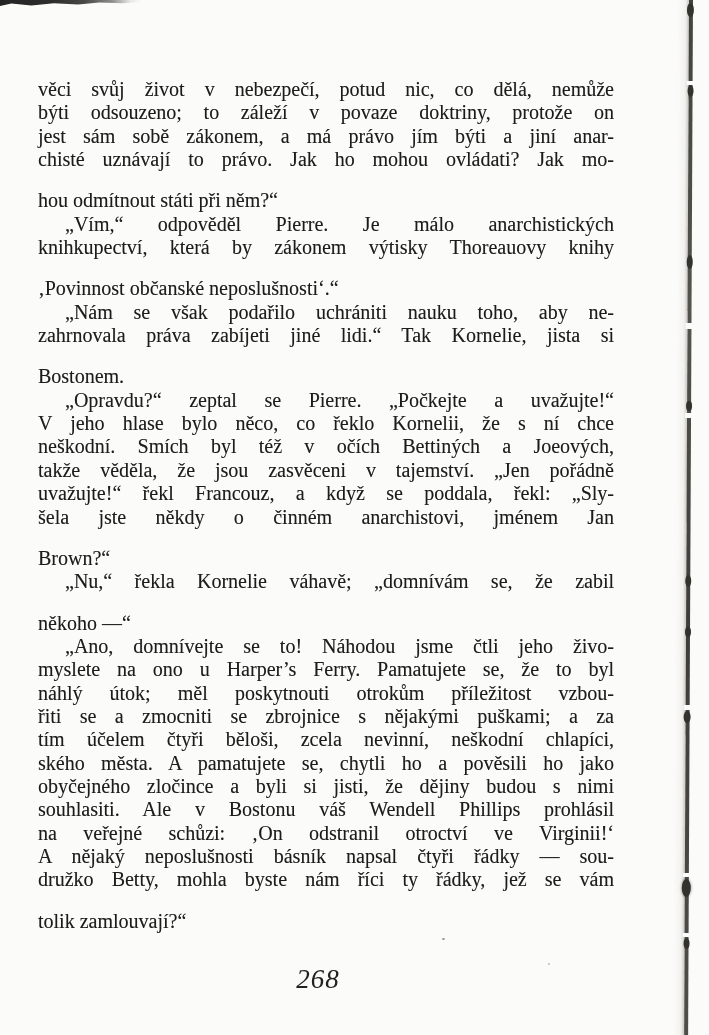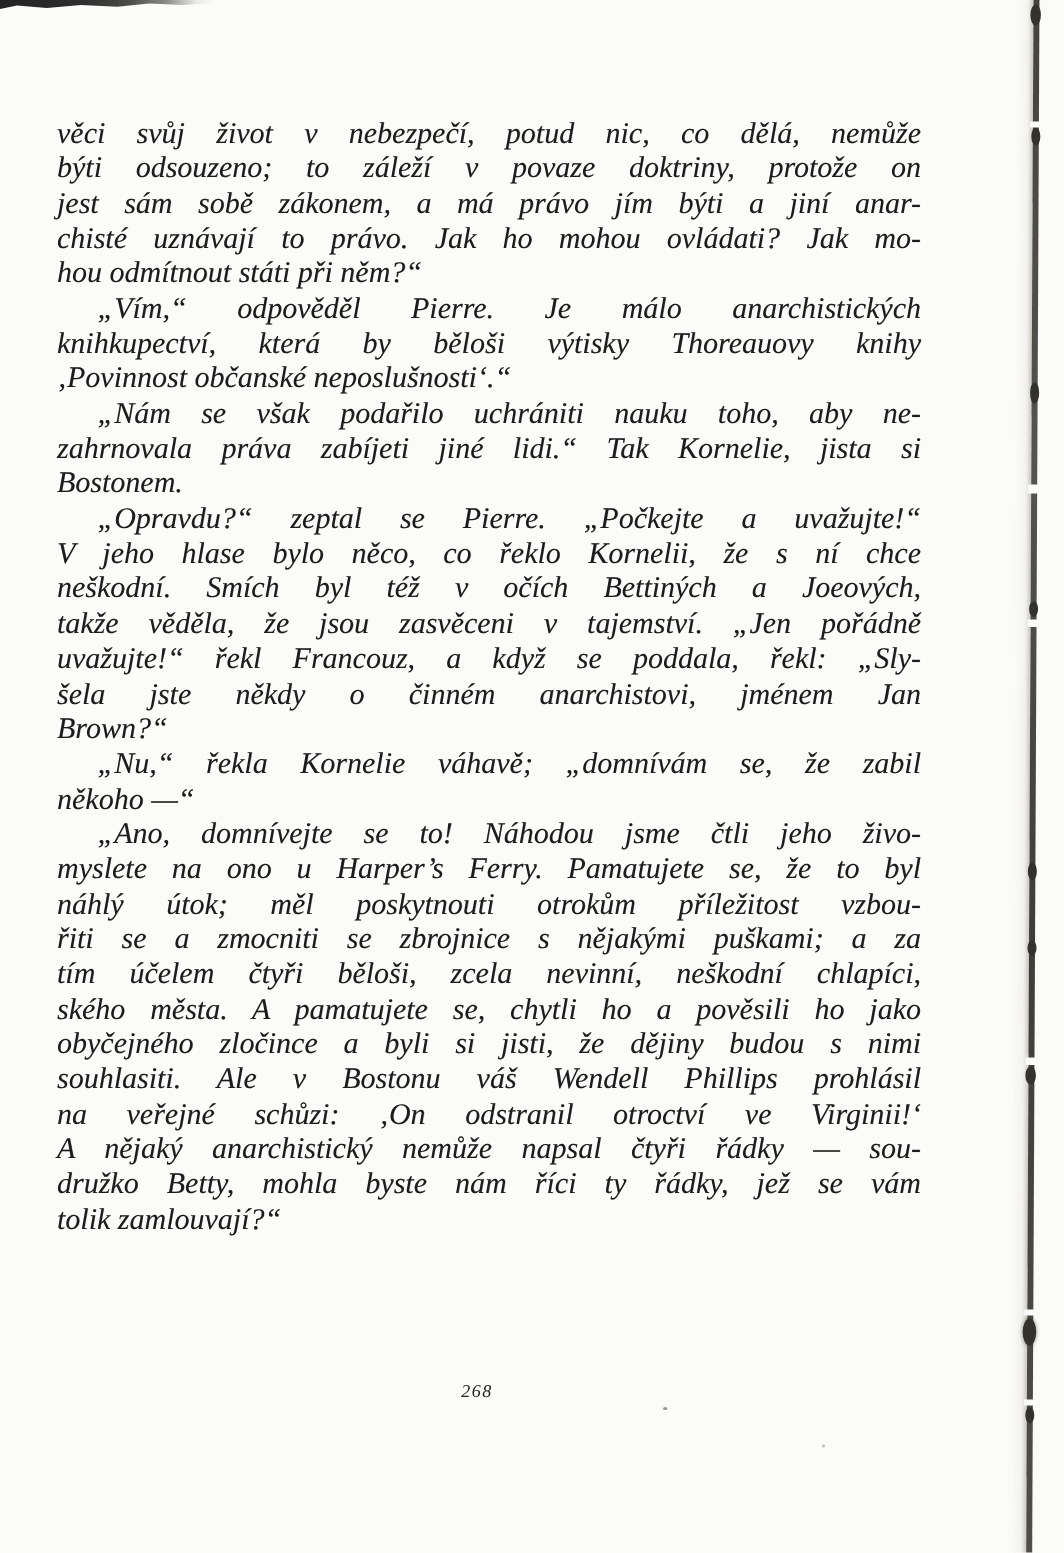--- a/index.html
+++ b/index.html
@@ -29,36 +29,36 @@
   .para{margin:0;}
   .line{
     display:block;
     line-height:23.35px;
     height:23.35px;
     text-align:justify;
     text-align-last:justify;
     -moz-text-align-last:justify;
     white-space:normal;
     overflow:visible;
-    font-style:italic;
   }
   .line.last{
     text-align-last:left;
+    margin-top:18px;
     -moz-text-align-last:left;
   }
   .para.indent .line:first-child{text-indent:27px;}
 
   
   .page-number{
     position:absolute;
-    left:38px; top:920px;
+    left:38px; top:964px;
     width:560px;
     text-align:center;
     font-style:italic;
-    font-size:12px;
+    font-size:27px;
     color:#222;
     letter-spacing:1px;
   }
 
   
   .corner-mark{
     position:absolute;
     left:0; top:0;
     width:142px; height:6px;
     background:linear-gradient(to right,#232323 0%,#2e2e2e 38%,#4a4a48 60%,#8a8a86 78%,rgba(190,190,185,0.3) 92%,rgba(190,190,185,0) 100%);
@@ -132,21 +132,21 @@
   <main class="text-block">
       <p class="para">
         <span class="line">věci svůj život v nebezpečí, potud nic, co dělá, nemůže</span>
         <span class="line">býti odsouzeno; to záleží v povaze doktriny, protože on</span>
         <span class="line">jest sám sobě zákonem, a má právo jím býti a jiní anar-</span>
         <span class="line">chisté uznávají to právo. Jak ho mohou ovládati? Jak mo-</span>
         <span class="line last">hou odmítnout státi při něm?“</span>
       </p>
       <p class="para indent">
         <span class="line">„Vím,“ odpověděl Pierre. Je málo anarchistických</span>
-        <span class="line">knihkupectví, která by běloši výtisky Thoreauovy knihy</span>
+        <span class="line">knihkupectví, která by zákonem výtisky Thoreauovy knihy</span>
         <span class="line last">‚Povinnost občanské neposlušnosti‘.“</span>
       </p>
       <p class="para indent">
         <span class="line">„Nám se však podařilo uchrániti nauku toho, aby ne-</span>
         <span class="line">zahrnovala práva zabíjeti jiné lidi.“ Tak Kornelie, jista si</span>
         <span class="line last">Bostonem.</span>
       </p>
       <p class="para indent">
         <span class="line">„Opravdu?“ zeptal se Pierre. „Počkejte a uvažujte!“</span>
         <span class="line">V jeho hlase bylo něco, co řeklo Kornelii, že s ní chce</span>
@@ -163,21 +163,21 @@
       <p class="para indent">
         <span class="line">„Ano, domnívejte se to! Náhodou jsme čtli jeho živo-</span>
         <span class="line">myslete na ono u Harper’s Ferry. Pamatujete se, že to byl</span>
         <span class="line">náhlý útok; měl poskytnouti otrokům příležitost vzbou-</span>
         <span class="line">řiti se a zmocniti se zbrojnice s nějakými puškami; a za</span>
         <span class="line">tím účelem čtyři běloši, zcela nevinní, neškodní chlapíci,</span>
         <span class="line">ského města. A pamatujete se, chytli ho a pověsili ho jako</span>
         <span class="line">obyčejného zločince a byli si jisti, že dějiny budou s nimi</span>
         <span class="line">souhlasiti. Ale v Bostonu váš Wendell Phillips prohlásil</span>
         <span class="line">na veřejné schůzi: ‚On odstranil otroctví ve Virginii!‘</span>
-        <span class="line">A nějaký anarchistický nemůže napsal čtyři řádky — sou-</span>
+        <span class="line">A nějaký neposlušnosti básník napsal čtyři řádky — sou-</span>
         <span class="line">družko Betty, mohla byste nám říci ty řádky, jež se vám</span>
         <span class="line last">tolik zamlouvají?“</span>
       </p>
     </main>
 
   <div class="page-number">268</div>
 
   <span class="speck s1"></span>
   <span class="speck s2"></span>
 </div>

